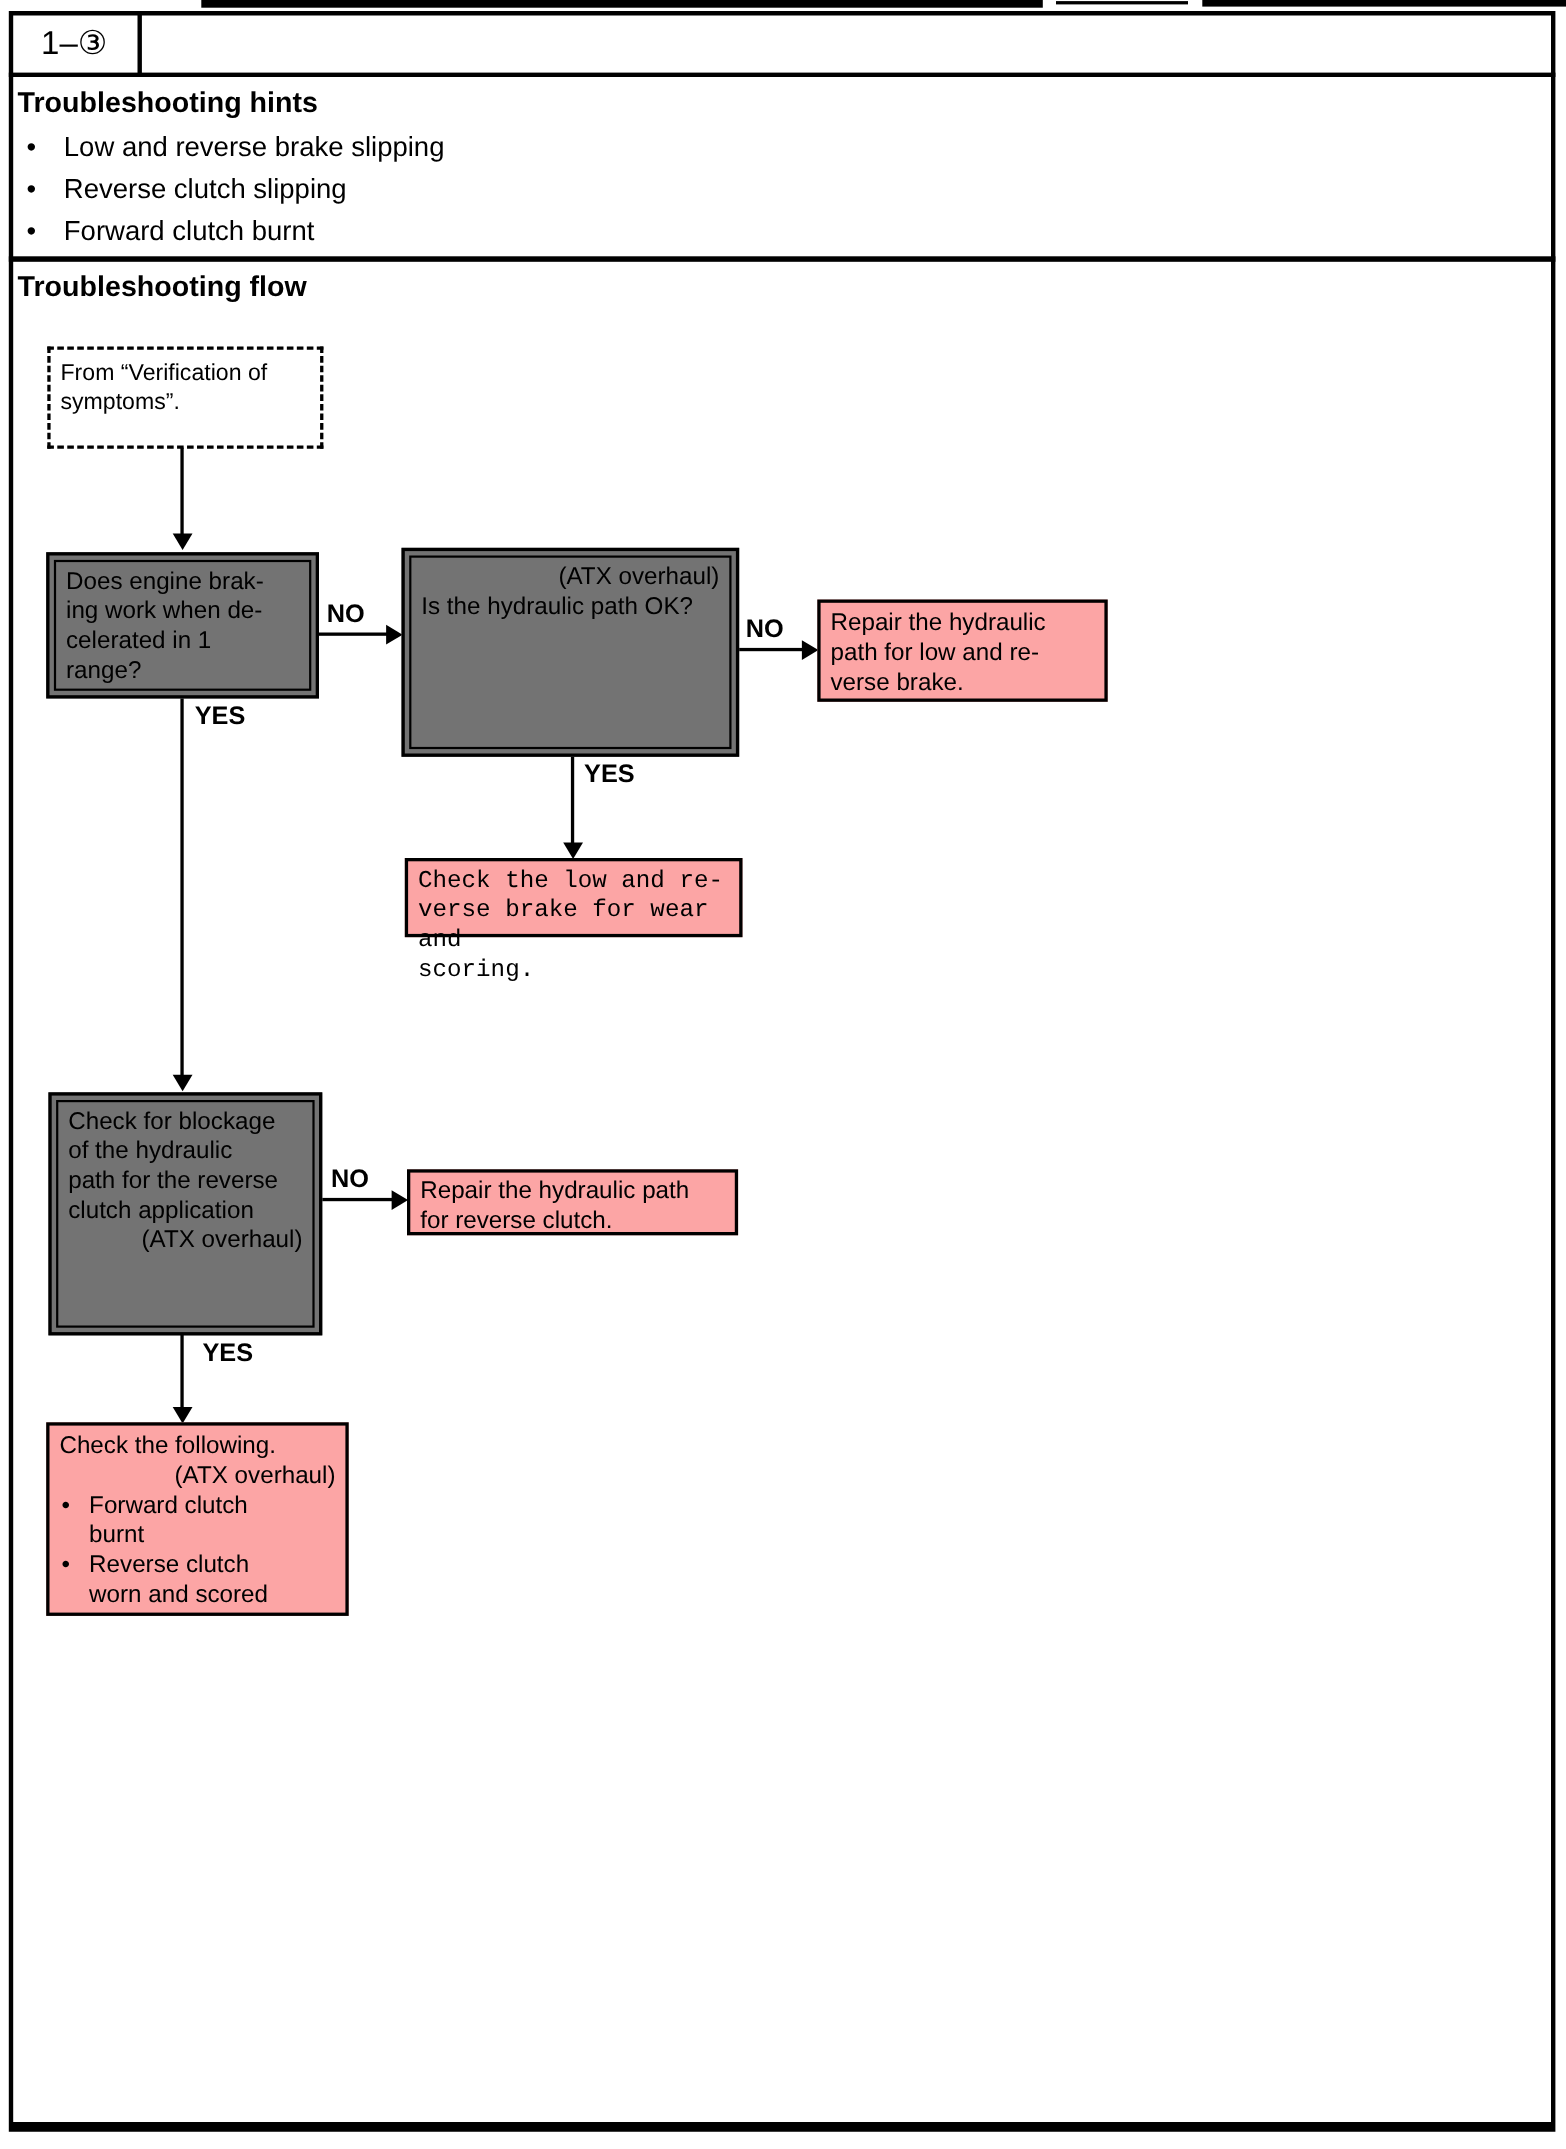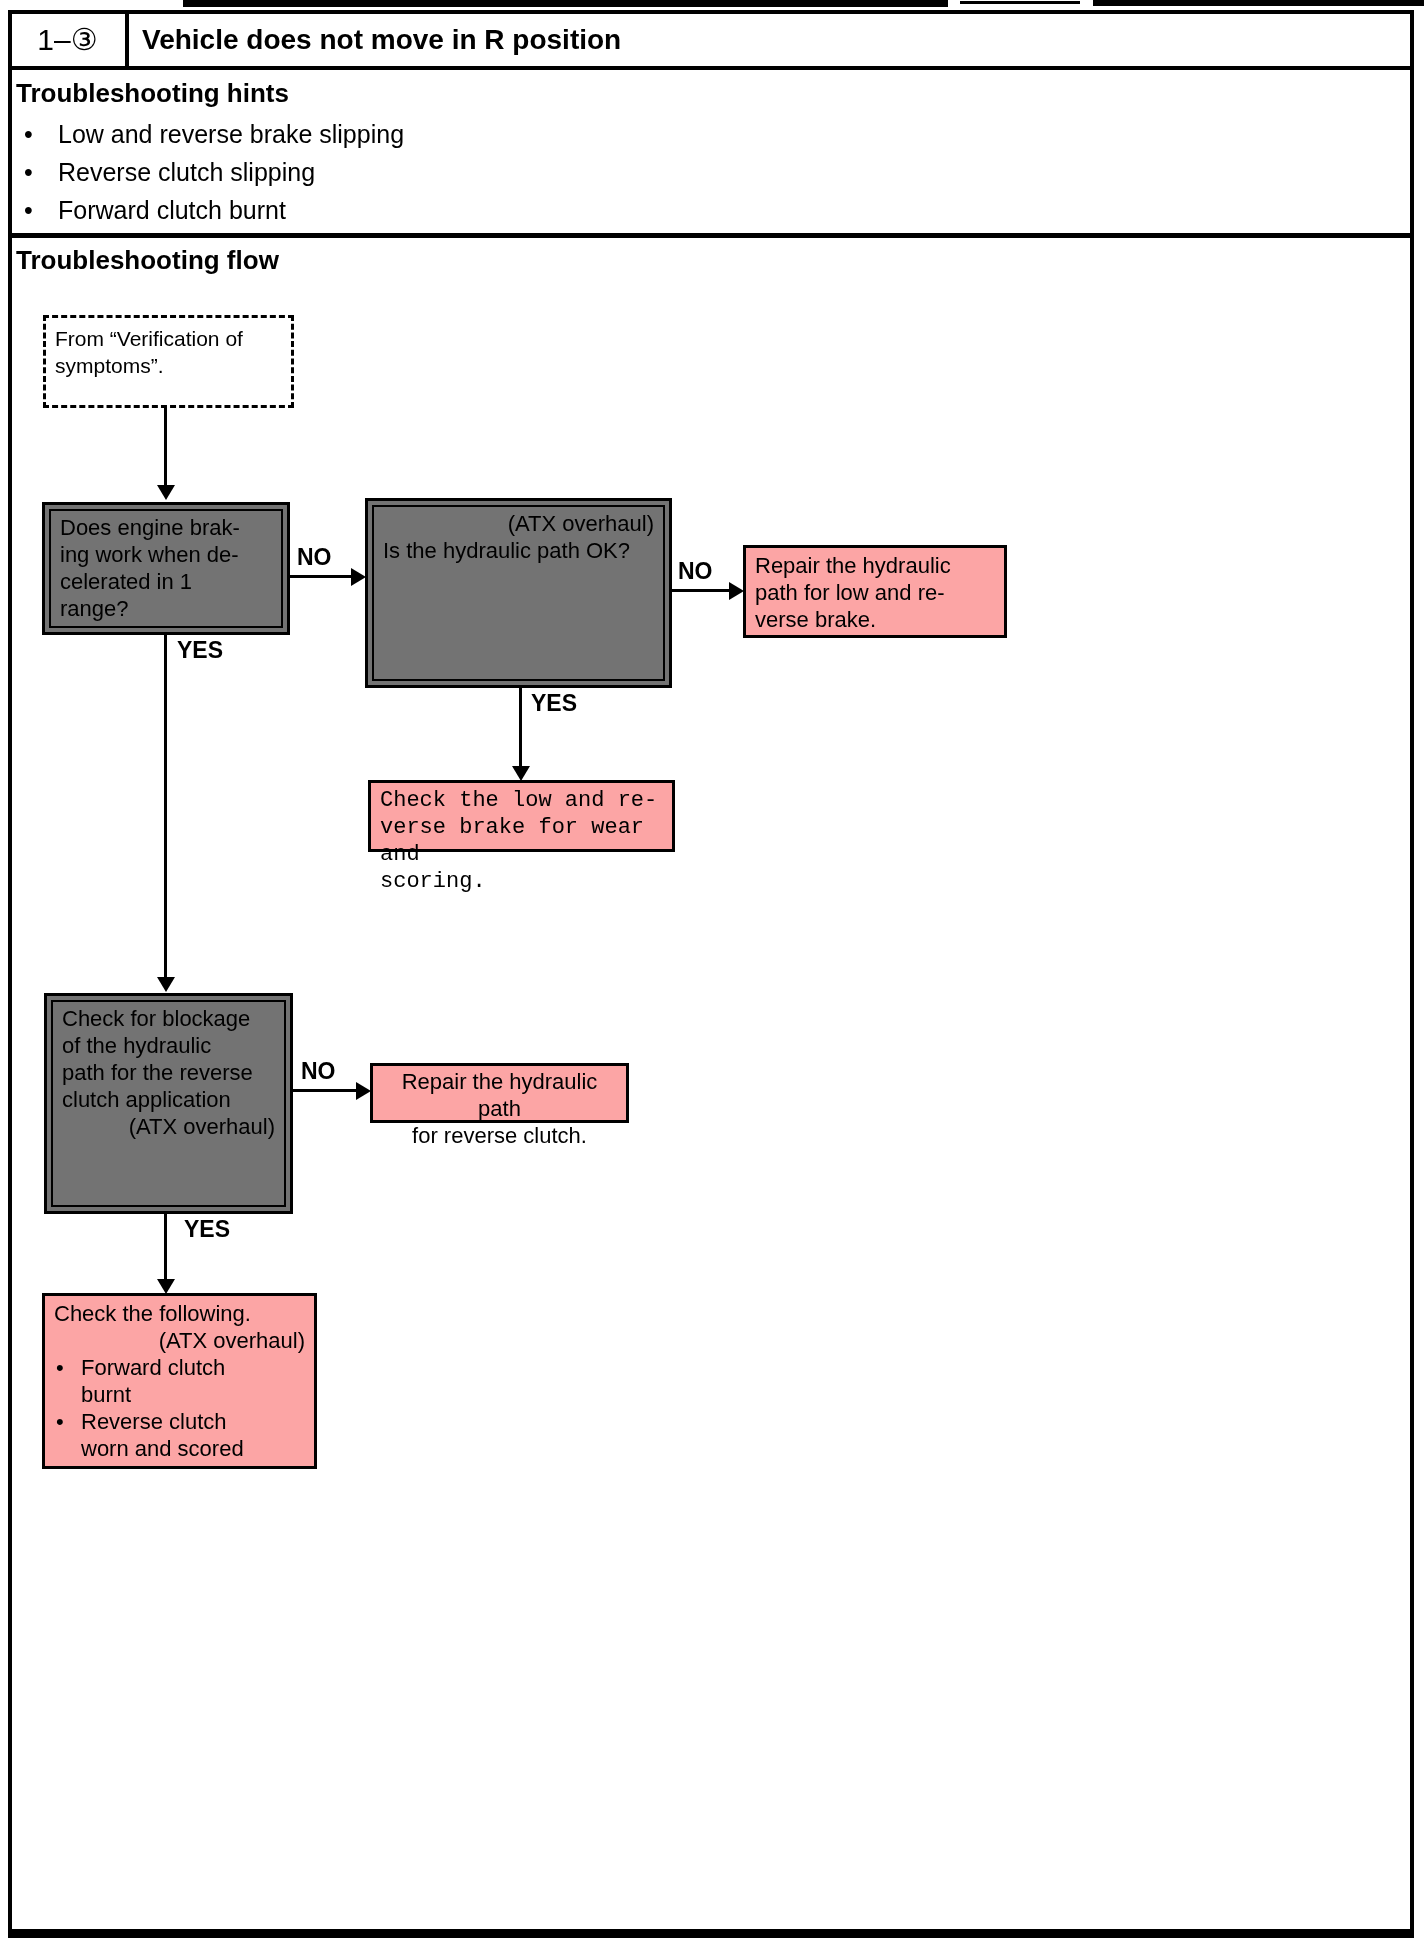--- a/index.html
+++ b/index.html
@@ -54,21 +54,21 @@
   .sbox {
     position: absolute; border: 3px solid #000; background: #fca5a5;
     font-size: 22px; line-height: 27px;
   }
   .note { text-align: right; }
   .q1 { left: 42px; top: 502px; width: 248px; height: 133px; }
   .q2 { left: 365px; top: 498px; width: 307px; height: 190px; }
   .a1 { left: 743px; top: 545px; width: 264px; height: 93px; padding: 4px 9px; }
   .a2 { left: 368px; top: 780px; width: 307px; height: 72px; padding: 4px 9px; font-family: Liberation Mono, monospace; }
   .q3 { left: 44px; top: 993px; width: 249px; height: 221px; }
-  .a3 { left: 370px; top: 1063px; width: 259px; height: 60px; padding: 2px 9px; text-align: center; }
+  .a3 { left: 370px; top: 1063px; width: 301px; height: 60px; padding: 2px 9px; }
   .final { left: 42px; top: 1293px; width: 275px; height: 176px; padding: 4px 9px; }
   .frow { display: flex; align-items: flex-start; }
   .frow .dot { width: 27px; flex: 0 0 27px; padding-left: 2px; }
 
   
   .lbl { position: absolute; font-size: 23px; font-weight: bold; }
 
   
   .arrow-down {
     position: absolute; width: 0; height: 0;
@@ -90,21 +90,20 @@
   <div class="scan-bar" style="left:960px; top:1px; width:120px; height:3px;"></div>
   <div class="scan-bar" style="left:1093px; top:0; width:331px; height:6px;"></div>
 
   <div class="abs frame"></div>
 
   <div class="abs header-code">
     <span>1–③</span>
   </div>
   <div class="vline" style="left:125px; top:10px; width:4px; height:60px;"></div>
   <div class="hline" style="left:8px; top:66px; width:1406px; height:4px;"></div>
-  <div class="abs header-title">Vehicle does not move in R position</div>
 
   <div class="abs hints-title">Troubleshooting hints</div>
   <div class="hint" style="top:120px;">
     <span class="dot">•</span>
     <span>Low and reverse brake slipping</span>
   </div>
   <div class="hint" style="top:158px;">
     <span class="dot">•</span>
     <span>Reverse clutch slipping</span>
   </div>

